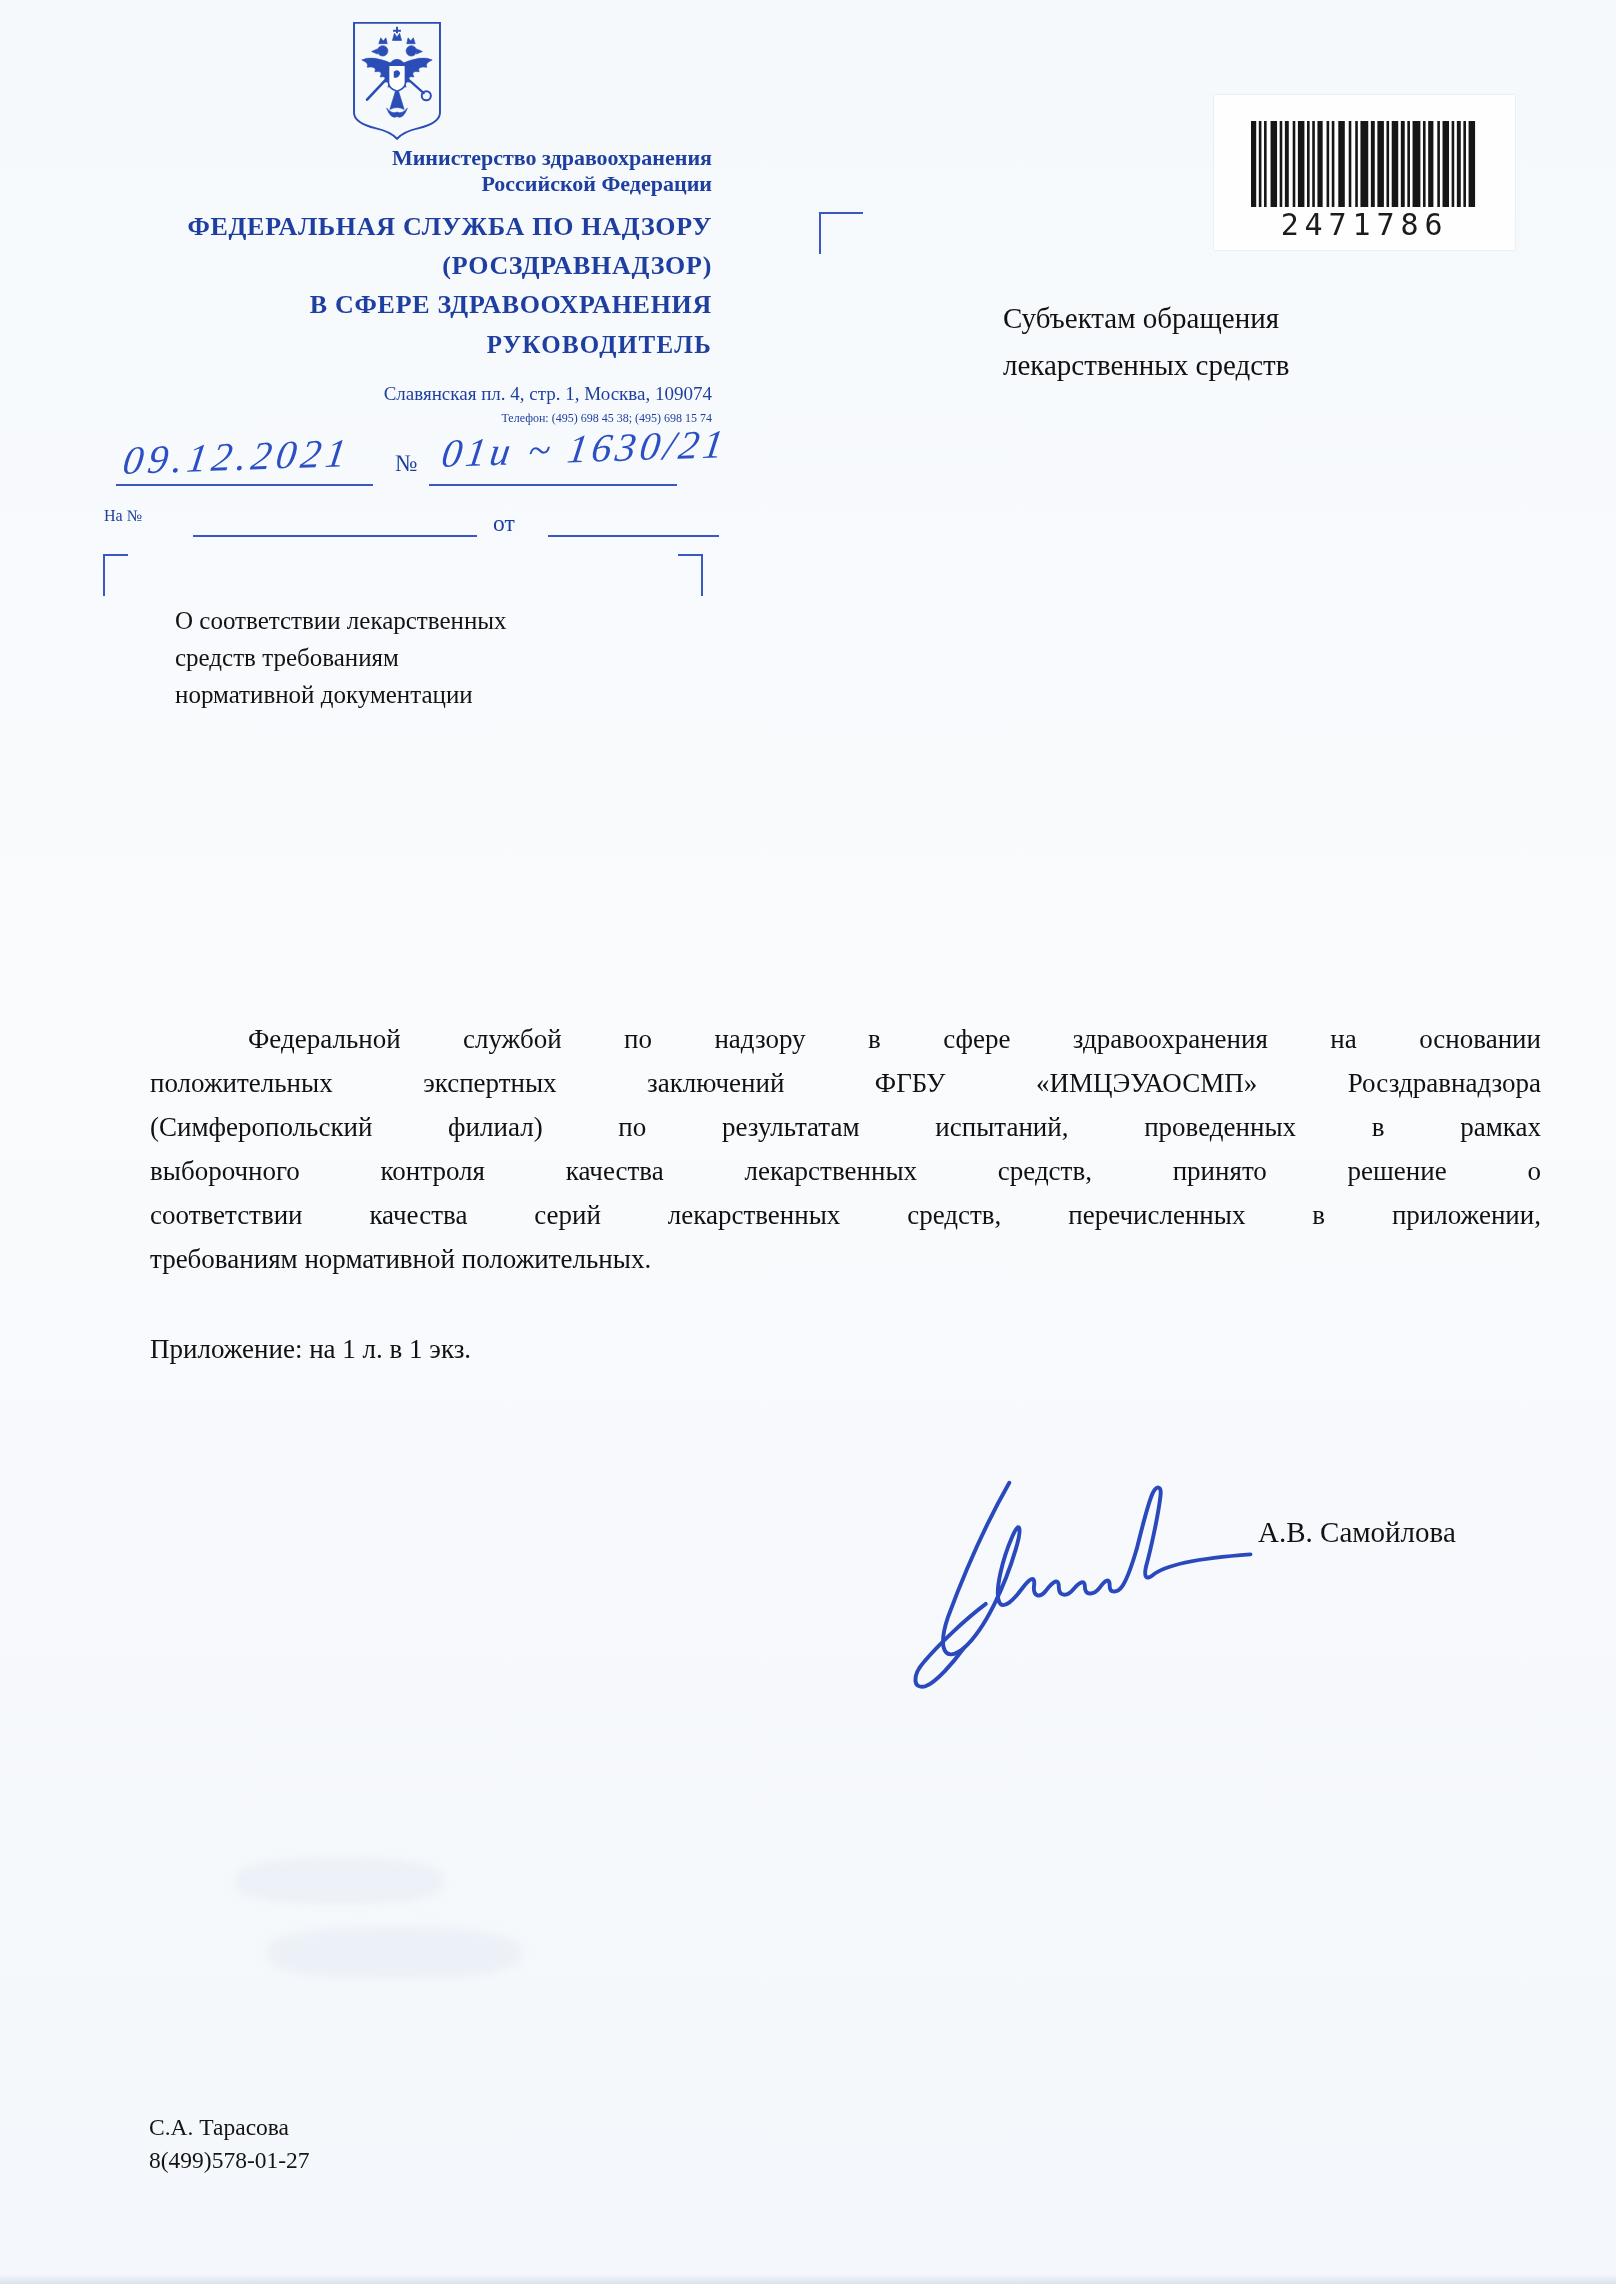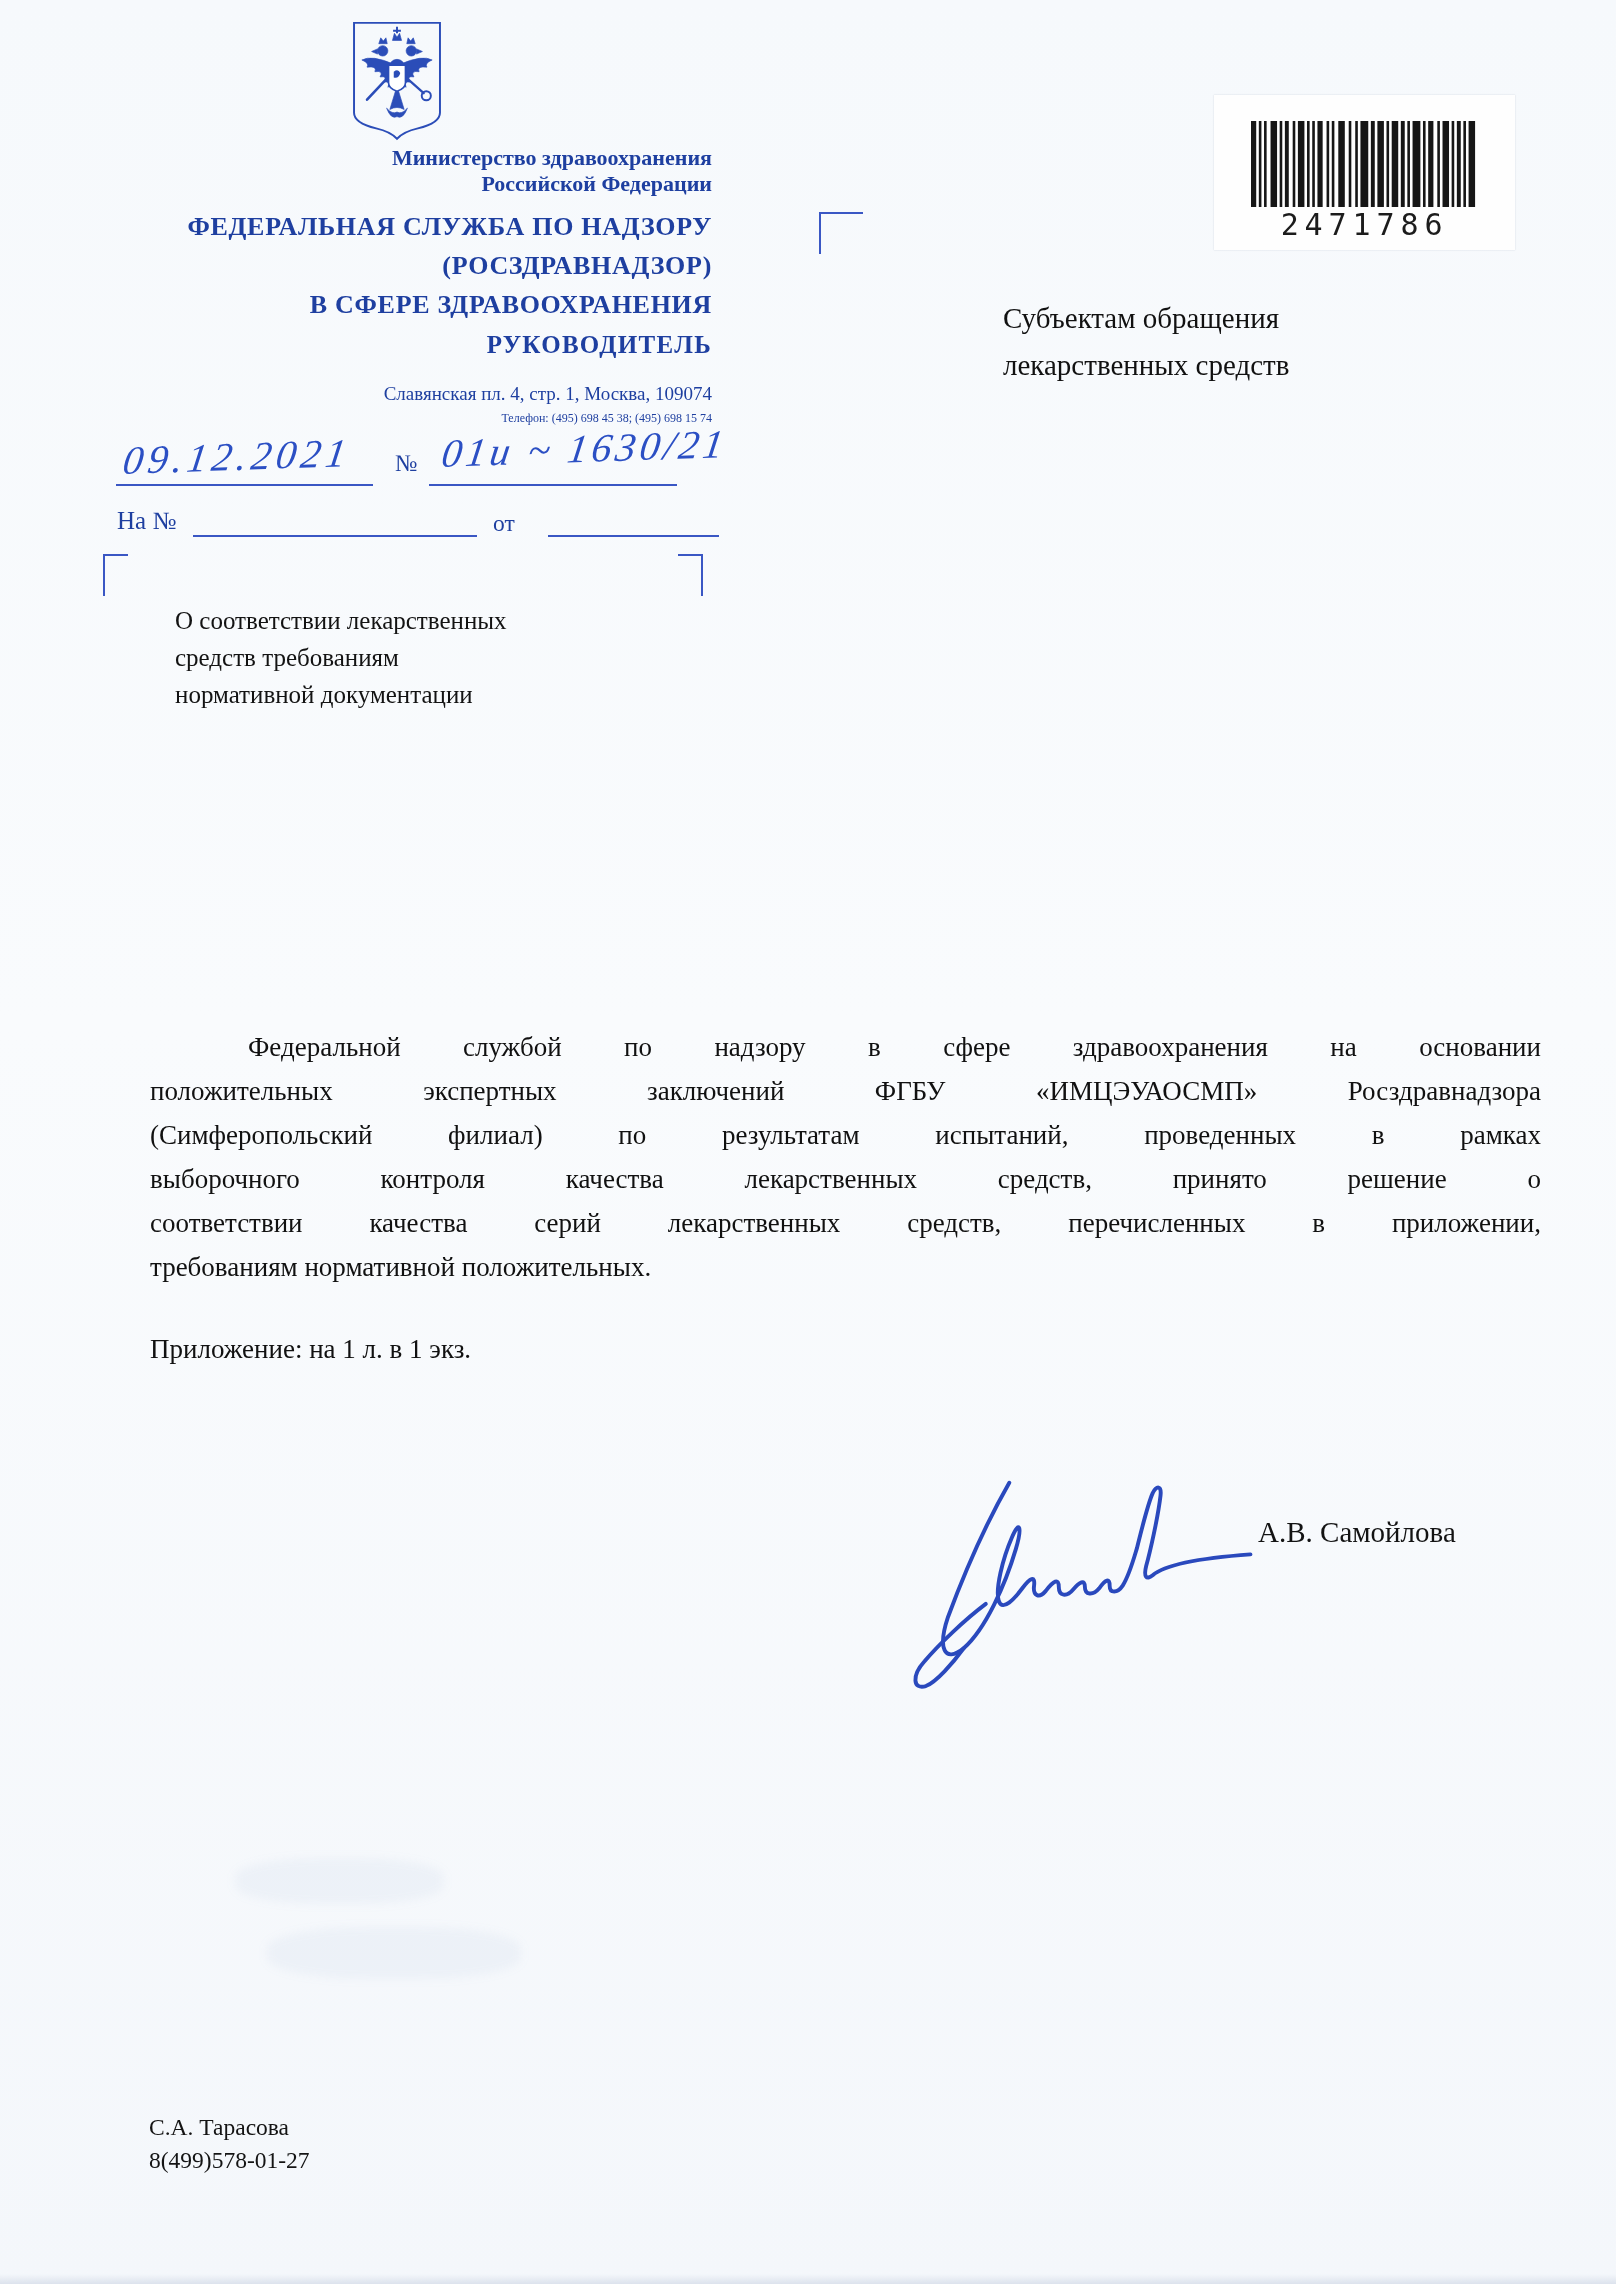--- a/index.html
+++ b/index.html
@@ -29,21 +29,21 @@
     color: #2b4fc4;
     transform: skewX(-10deg) rotate(-2deg);
     white-space: nowrap;
   }
   .hand-date { left: 124px; top: 433px; font-size: 40px; letter-spacing: 4.6px; }
   .hand-num  { left: 443px; top: 425px; font-size: 40px; letter-spacing: 3.9px; }
   .no-sign   { left: 395px; top: 450px; font-size: 23.5px; }
   .ink-line  { border-top: 2px solid #3a57c4; height: 0; }
   .line-date { left: 116px; top: 484px; width: 257px; }
   .line-num  { left: 429px; top: 484px; width: 248px; }
-  .na-no     { left: 117px; top: 507px; font-size: 25px; }
+  .na-no     { left: 104px; top: 507px; font-size: 16px; }
   .ot        { left: 493px; top: 510px; font-size: 23.5px; }
   .line-na   { left: 193px; top: 535px; width: 284px; }
   .line-ot   { left: 548px; top: 535px; width: 171px; }
 
   
   .corner { border-color: #3a57c4; border-style: solid; border-width: 0; }
   .corner-addr { left: 819px; top: 212px; width: 44px; height: 42px; border-left-width: 2px; border-top-width: 2px; }
   .corner-bl   { left: 103px;  top: 554px; width: 25px; height: 42px; border-left-width: 2px; border-top-width: 2px; }
   .corner-br   { left: 678px; top: 554px; width: 25px; height: 42px; border-right-width: 2px; border-top-width: 2px; }
 
@@ -56,21 +56,21 @@
     text-align: center; font-family: "DejaVu Sans Mono", monospace;
     font-size: 30px; letter-spacing: 5.9px; color: #1c1c1c;
   }
 
   
   .subject { left: 175px; top: 602px; font-size: 25px; line-height: 37px; color: #131313; }
 
   
   .body-par { left: 150px; top: 1017px; width: 1391px; font-size: 27px; color: #111; }
   .body-par .ln { line-height: 44px; text-align: justify; text-align-last: justify; }
-  .body-par .ln.first { text-indent: 98px; margin-top: 8px; }
+  .body-par .ln.first { text-indent: 98px; }
   .body-par .ln.last  { text-align-last: left; }
   .attachment { left: 150px; top: 1334px; font-size: 27px; color: #111; }
 
   
   .autograph { left: 905px; top: 1420px; width: 365px; height: 287px; }
   .signatory { left: 1258px; top: 1516px; font-size: 29px; color: #131313; }
 
   
   .executor { left: 149px; top: 2111px; font-size: 23.5px; line-height: 33px; color: #141414; }
 

